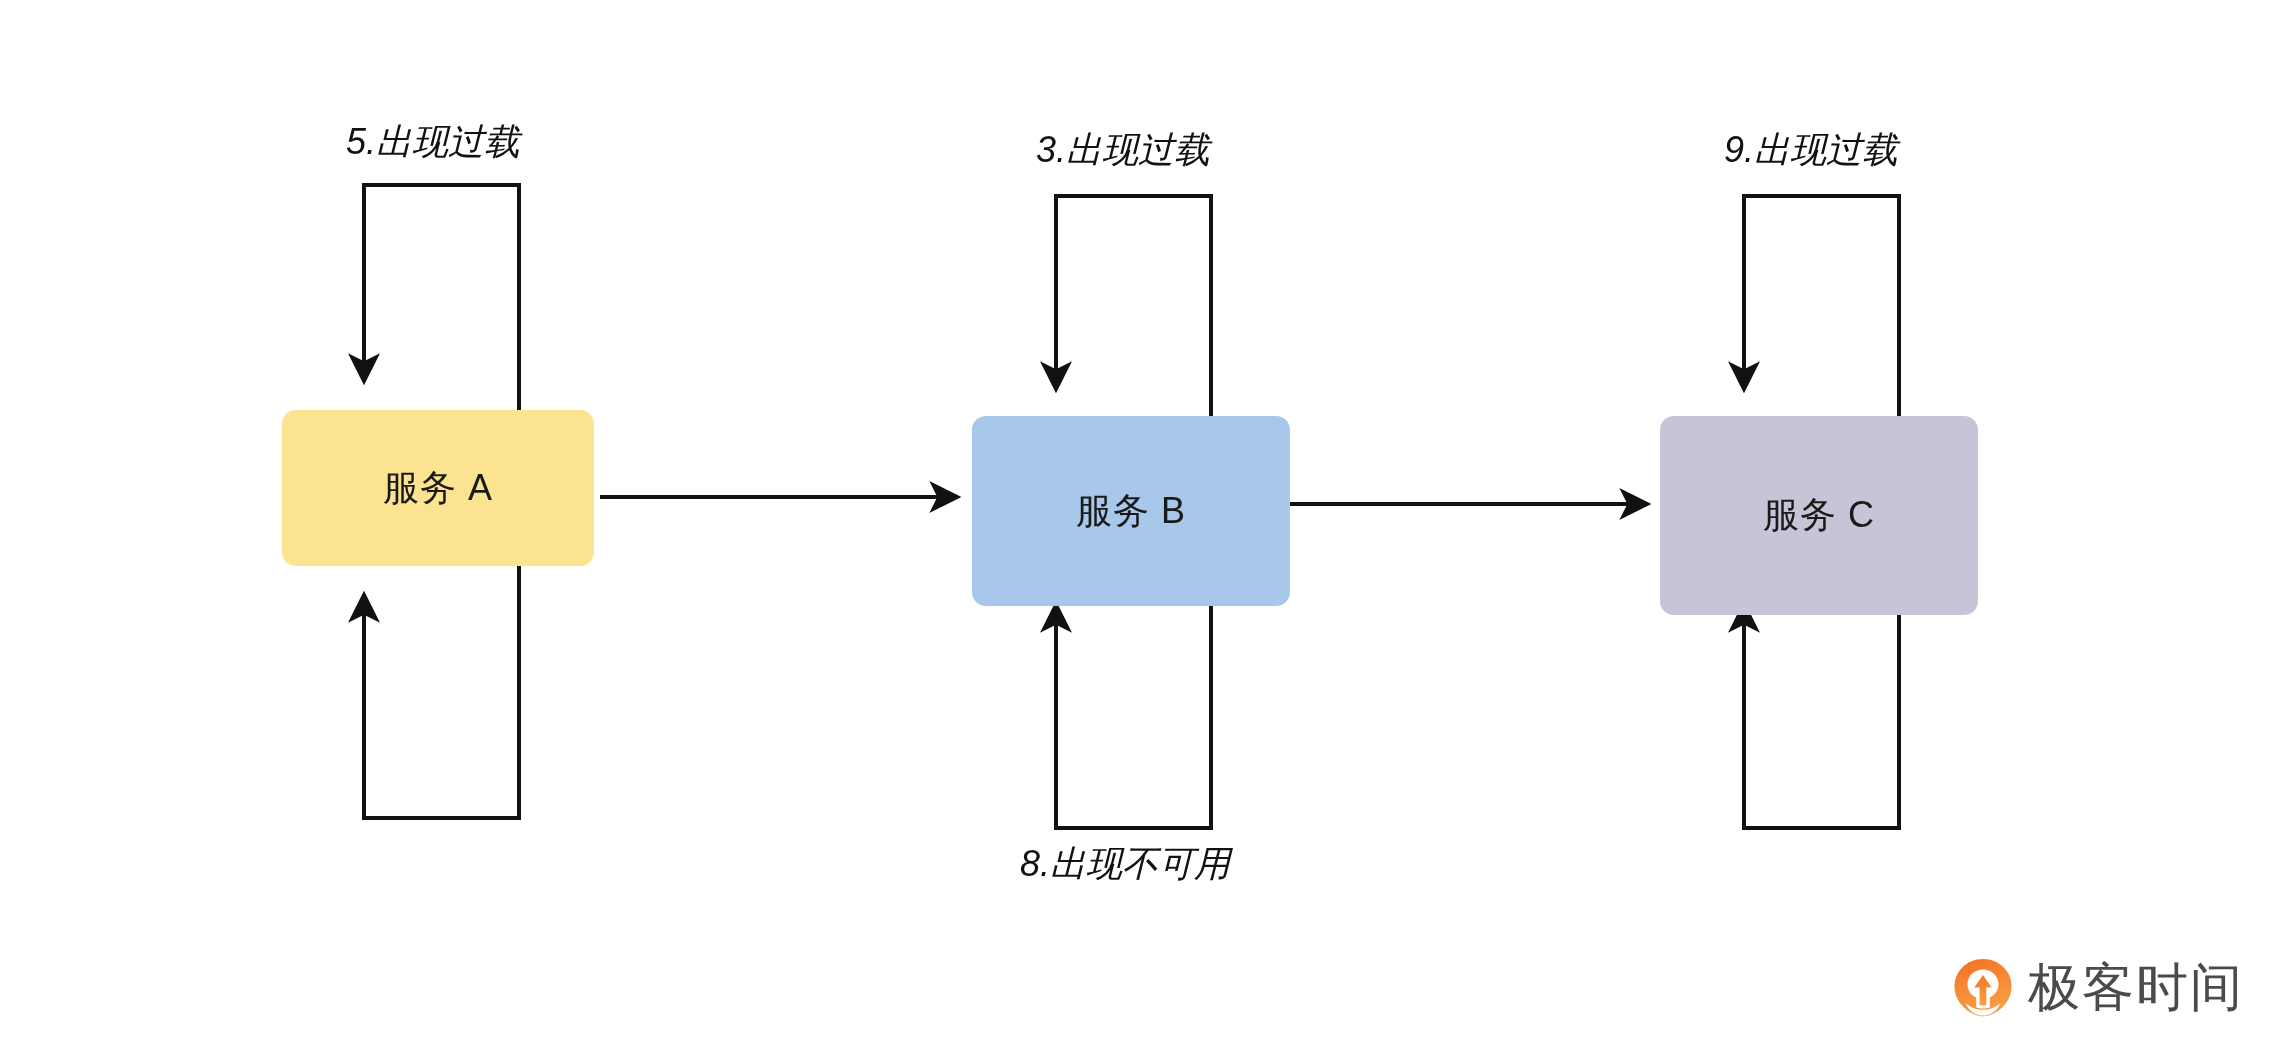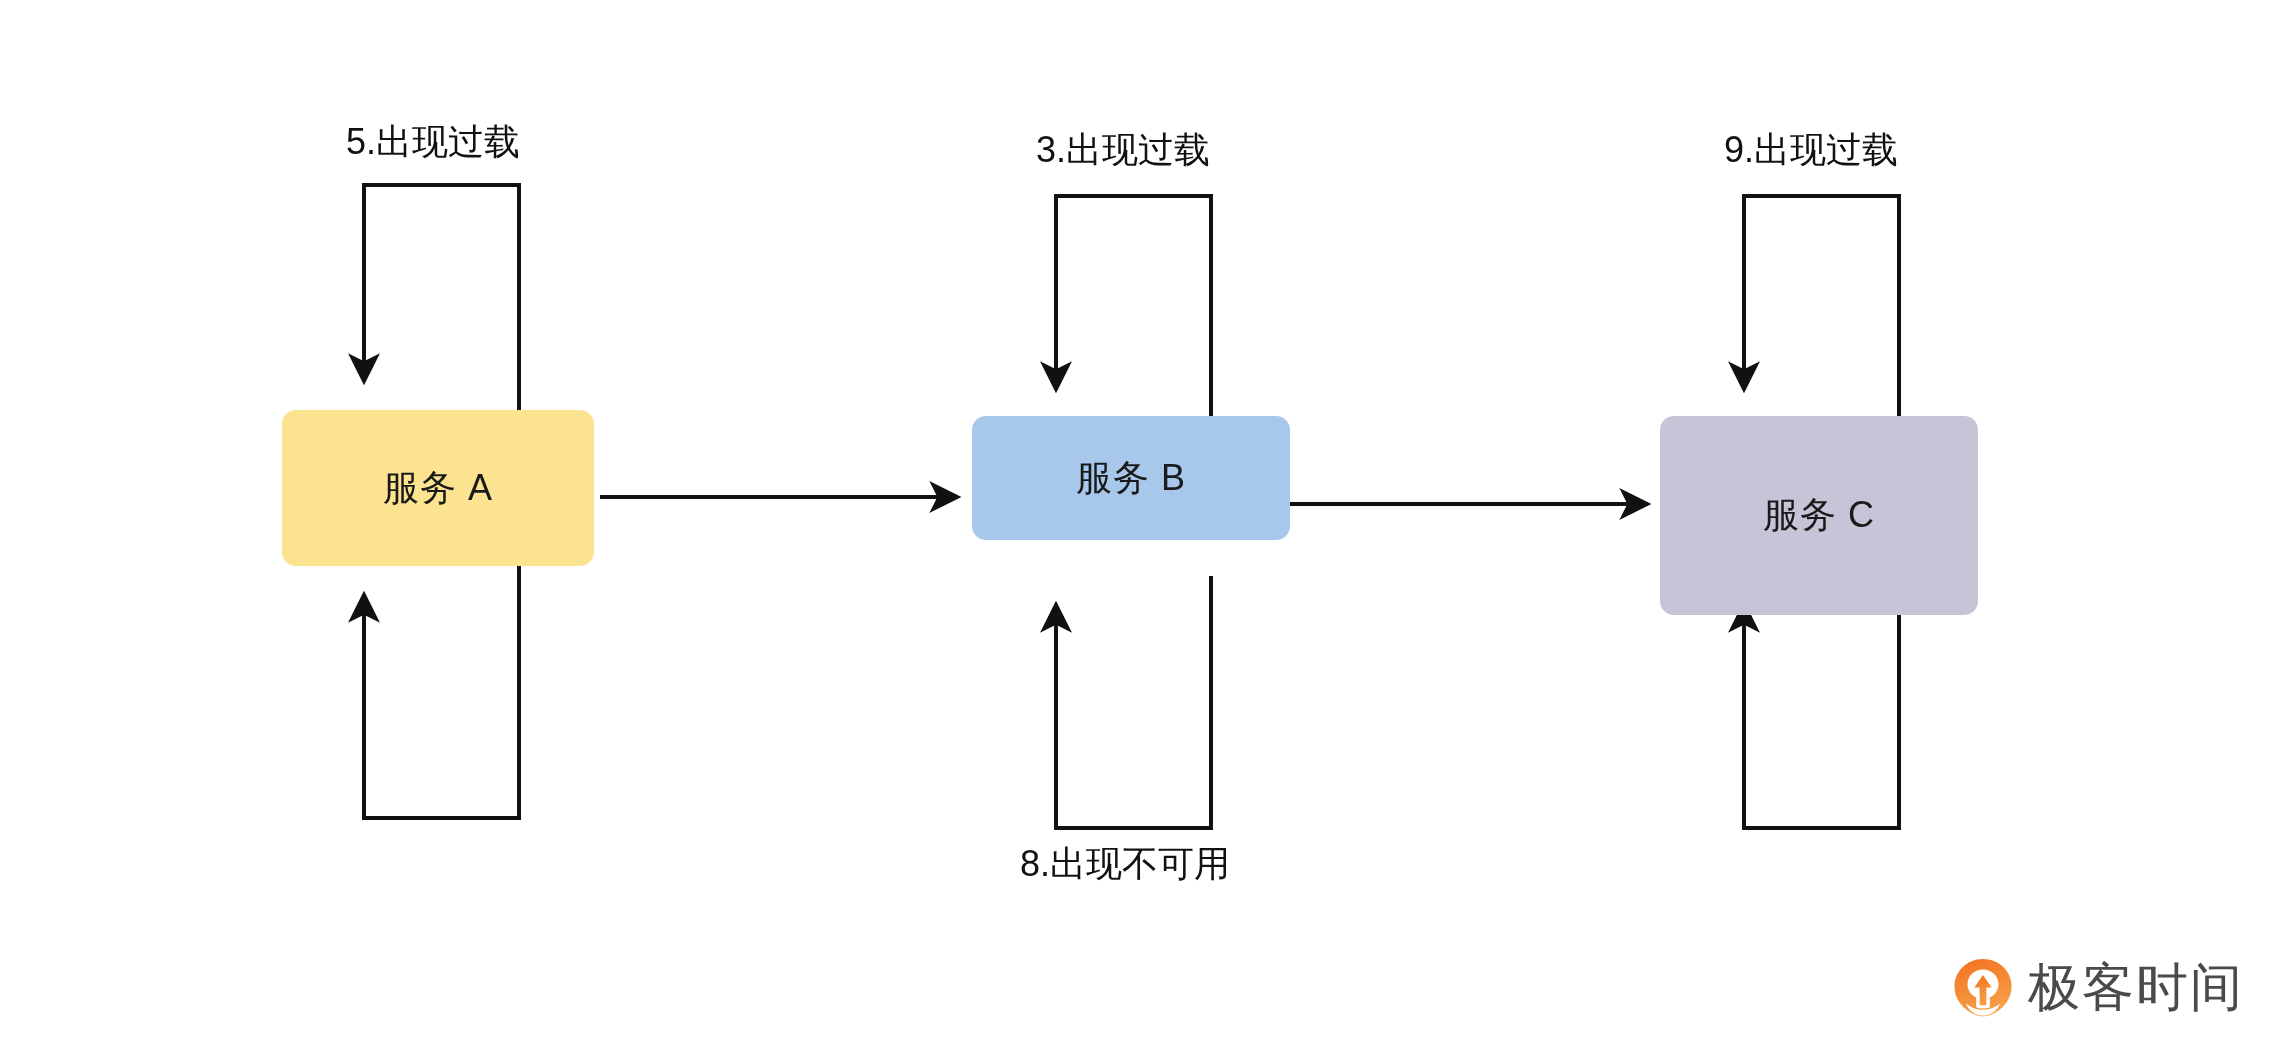--- a/index.html
+++ b/index.html
@@ -39,20 +39,21 @@
     font-family: "Liberation Sans", "DejaVu Sans", sans-serif;
     white-space: nowrap;
   }
   .edge-label {
     position: absolute;
     font-size: 36px;
     color: #111111;
     white-space: nowrap;
     font-family: "Liberation Sans", "DejaVu Sans", sans-serif;
     text-align: right;
+    font-style: italic;
   }
   #brand-logo {
     position: absolute;
     display: flex;
     align-items: center;
     gap: 14px;
   }
   #brand-logo .logo-mark {
     width: 62px;
     height: 62px;
@@ -104,21 +105,21 @@
     </g>
     <g>
       <path d="M 1290,504 L 1646,504" fill="none" stroke="#111111" stroke-width="4" marker-end="url(#arrowhead)"></path>
     </g>
   </svg>
 
   <div class="node-box" style="left:282px; top:410px; width:312px; height:156px; background:#fce38f;">
     <span class="node-label">服务 A</span>
   </div>
 
-  <div class="node-box" style="left:972px; top:416px; width:318px; height:124px; background:#a7c8ea;">
+  <div class="node-box" style="left:972px; top:416px; width:318px; height:190px; background:#a7c8ea;">
     <span class="node-label">服务 B</span>
   </div>
 
   <div class="node-box" style="left:1660px; top:416px; width:318px; height:199px; background:#c6c5d8;">
     <span class="node-label">服务 C</span>
   </div>
 
   <div class="edge-label" style="left:346px; top:118px;">5.出现过载</div>
 
 

